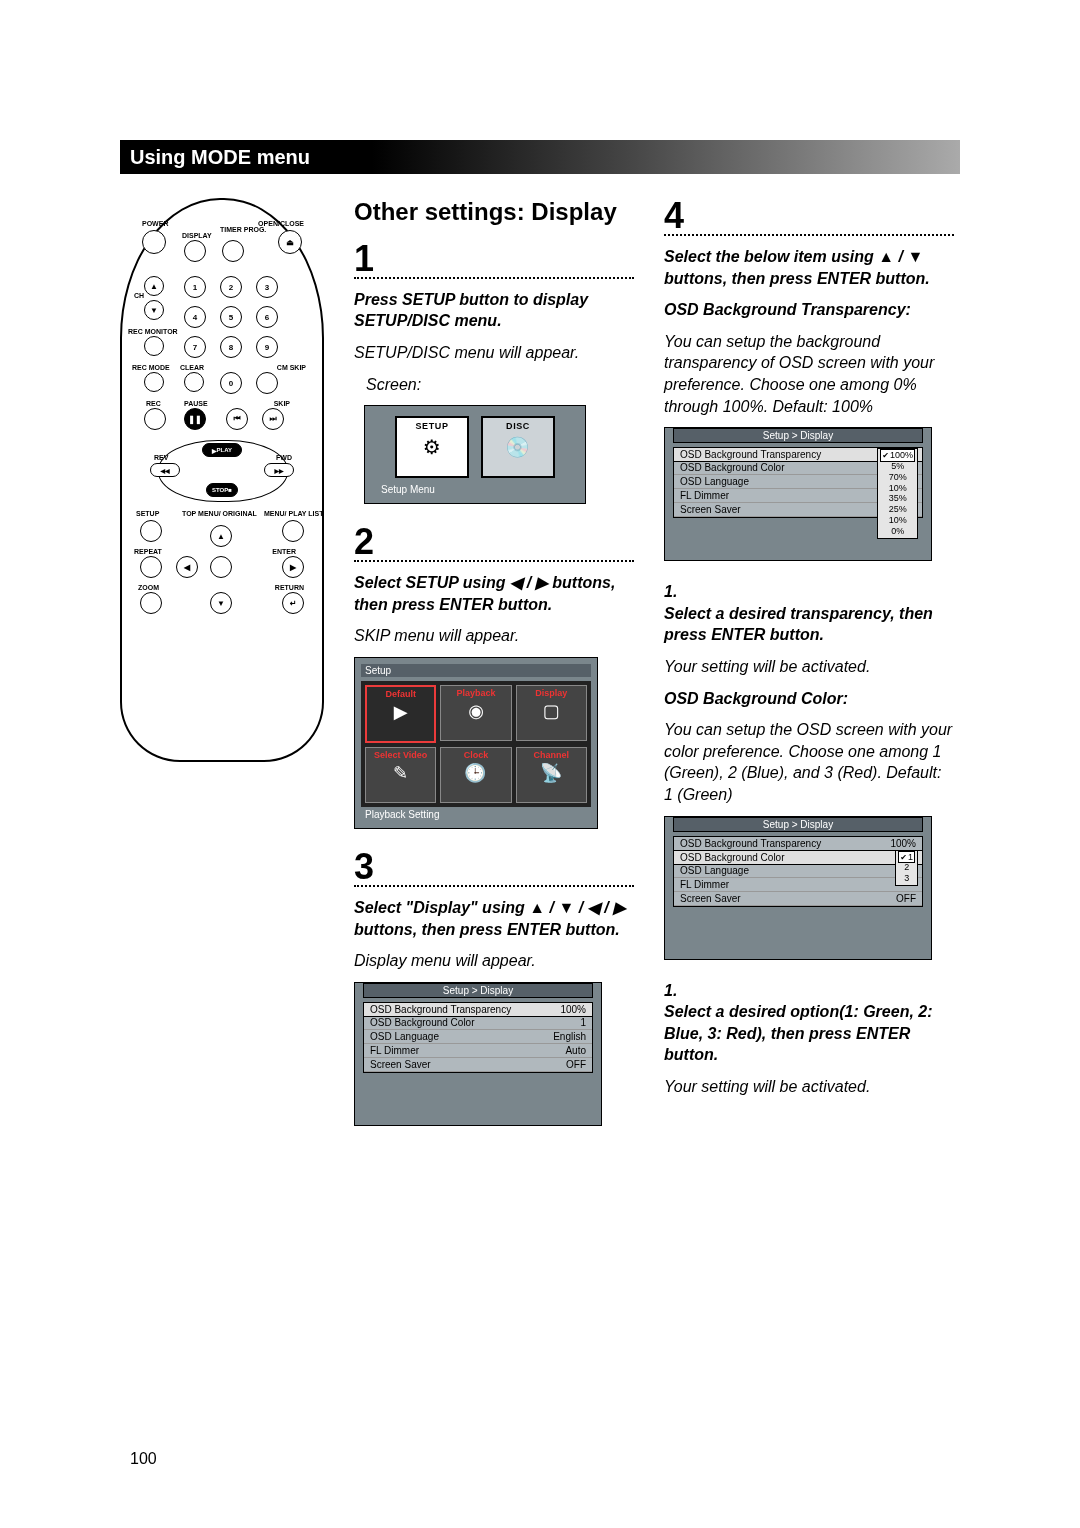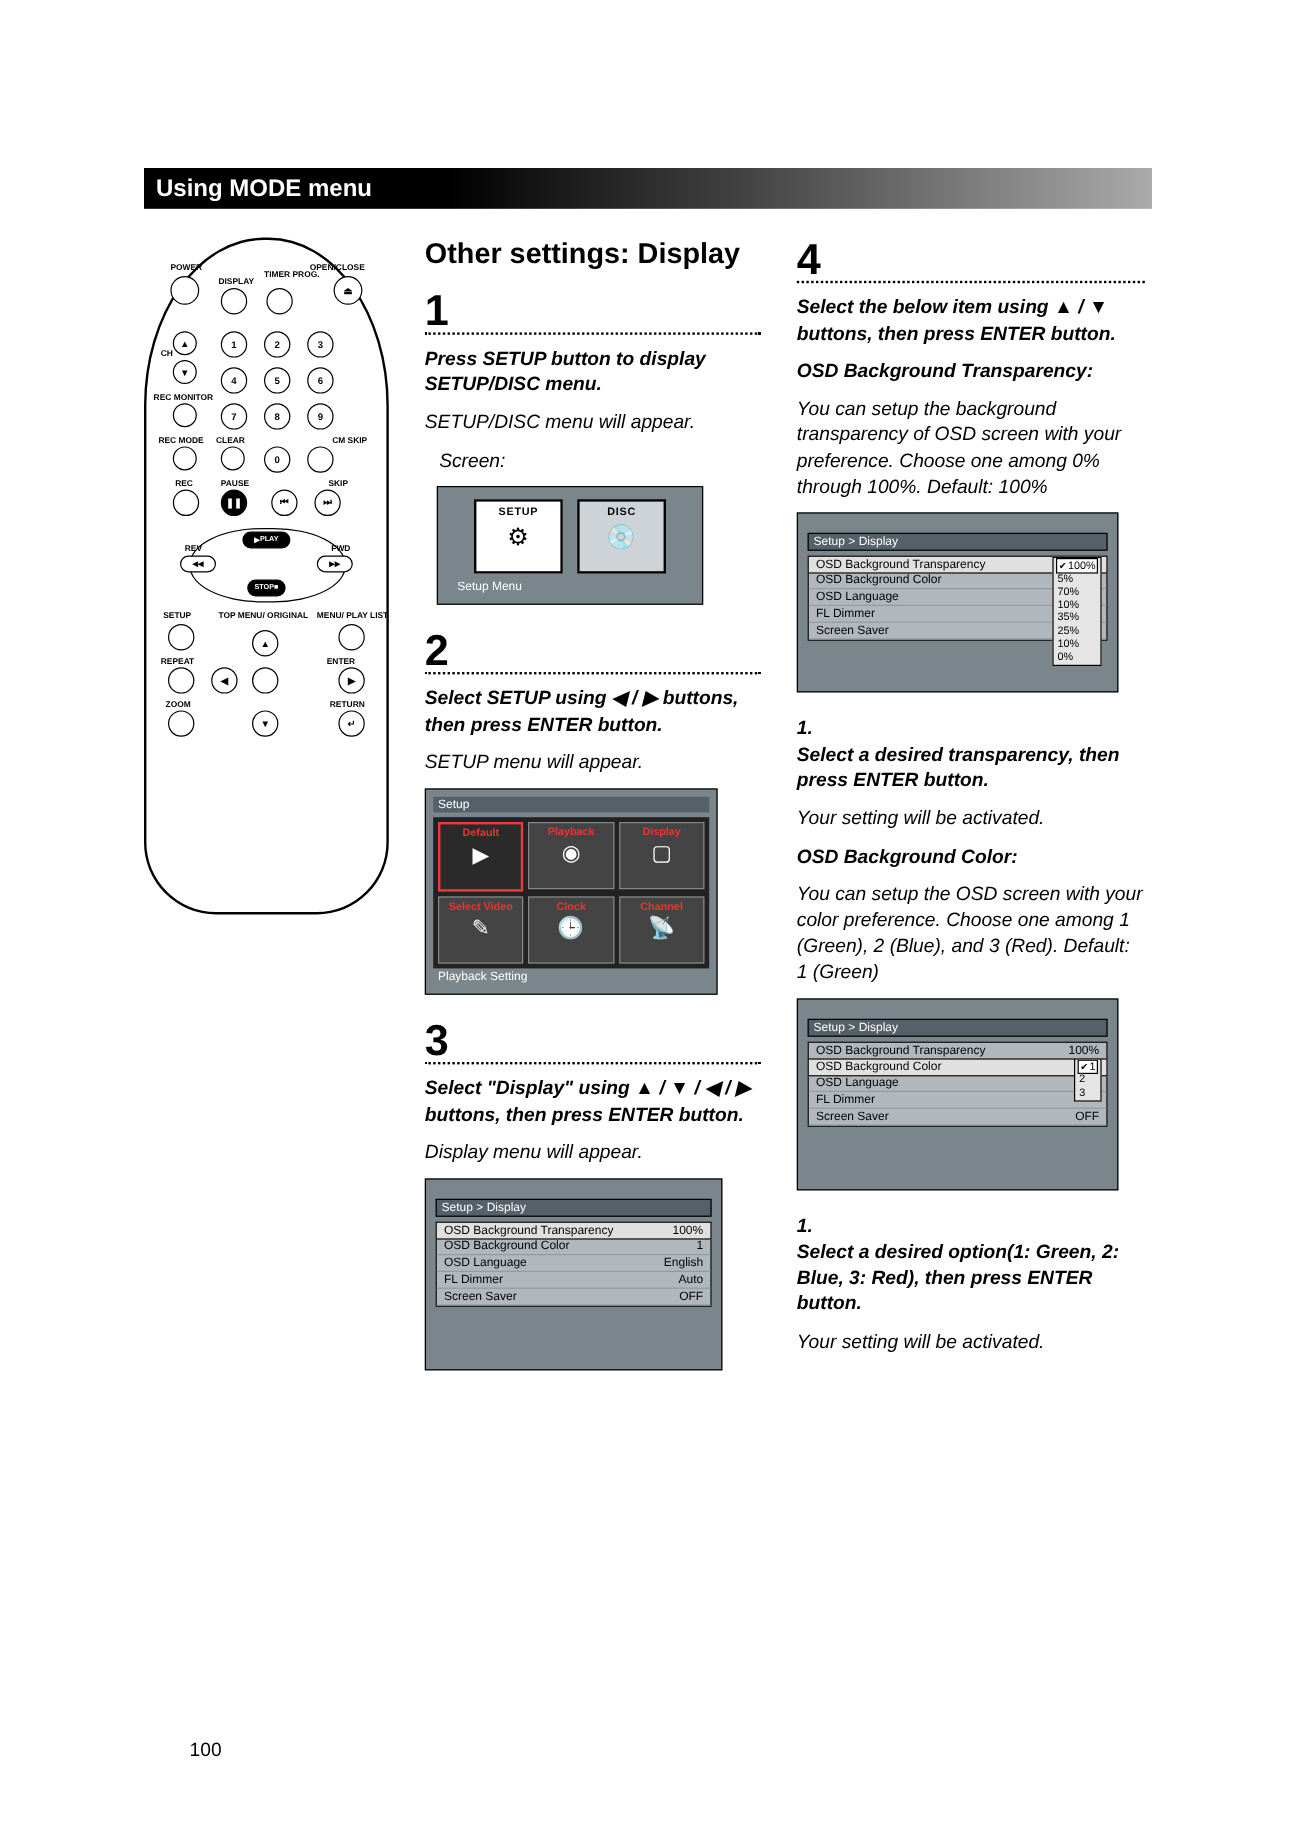--- a/index.html
+++ b/index.html
@@ -58,23 +58,24 @@
     margin: 2px 0 10px 0;
   }
   p { margin: 0 0 10px 0; font-size: 16px; line-height: 1.35; font-style: italic; }
   .bold { font-weight: bold; }
 
   
   .osd {
     background: #7a868c;
     border: 1px solid #000;
     width: 230px;
-    padding: 16px 8px 12px 8px;
+    padding: 0 8px 12px 8px;
     margin: 6px 0 20px 0;
     font-size: 10px;
+    text-align: center;
   }
   .osd .crumb {
     color: #fff;
     background: #566068;
     border: 1px solid #000;
     padding: 1px 4px;
     margin-bottom: 4px;
     font-size: 10px;
   }
   .osd .panel {
@@ -206,21 +207,20 @@
     border: 1.5px solid #000;
     border-radius: 50%;
     background: #fff;
   }
 
   .page-num {
     position: absolute;
     bottom: 60px;
     left: 130px;
     font-size: 16px;
-    margin-left: 28px;
   }
   .check::before { content: "✔"; font-size: 8px; margin-right: 1px; }
 </style>
 </head>
 <body>
 
 <div class="page">
   <div class="header-bar">
     <span>Using MODE menu</span>
   </div>
@@ -319,21 +319,21 @@
             <span>DISC</span>
             <span class="glyph">💿</span>
           </div>
         </div>
         <div class="tile-label">Setup Menu</div>
       </div>
 
       <div class="step-num">2</div>
       <hr class="dotline">
       <p class="bold">Select SETUP using ◀ / ▶ buttons, then press ENTER button.</p>
-      <p>SETUP menu will appear.</p>
+      <p>SKIP menu will appear.</p>
 
       <div class="osd-grid">
         <div class="crumb2">Setup</div>
         <div class="grid3">
           <div class="gcell active"><span class="title">Default</span><span class="icon">▶</span></div>
           <div class="gcell"><span class="title">Playback</span><span class="icon">◉</span></div>
           <div class="gcell"><span class="title">Display</span><span class="icon">▢</span></div>
           <div class="gcell"><span class="title">Select Video</span><span class="icon">✎</span></div>
           <div class="gcell"><span class="title">Clock</span><span class="icon">🕒</span></div>
           <div class="gcell"><span class="title">Channel</span><span class="icon">📡</span></div>

